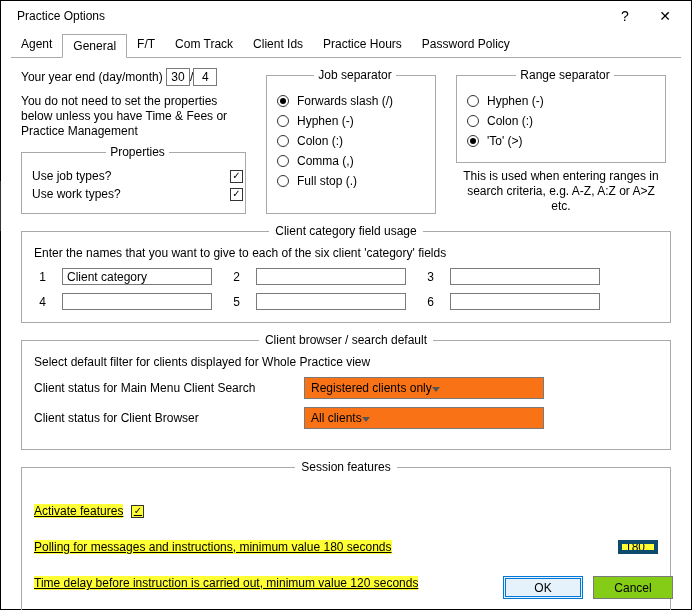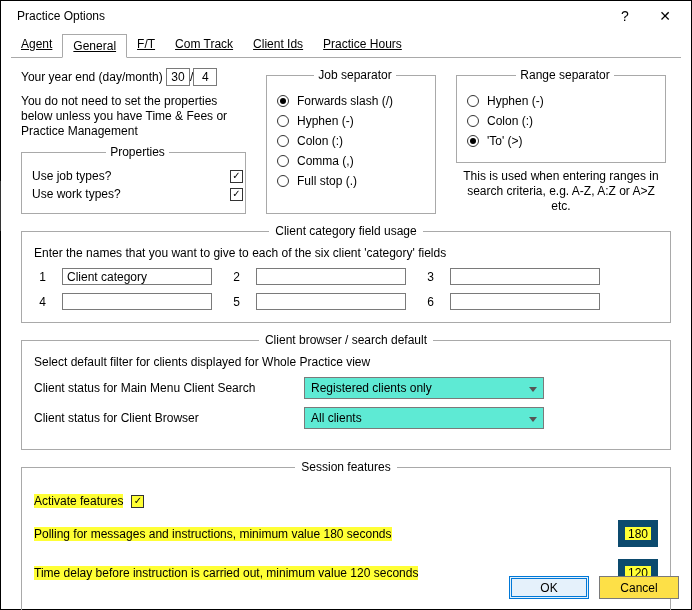--- a/index.html
+++ b/index.html
@@ -3,21 +3,21 @@
 <meta charset="utf-8">
 <style>
   * { box-sizing: border-box; margin: 0; padding: 0; font-family: "Segoe UI", Tahoma, sans-serif; }
   body { background: #fff; font-size: 12px; color: #000; }
   .window { width: 692px; height: 610px; border: 1px solid #000; background: #fff; position: relative; }
   .left-stub { position:absolute; left:-5px; top:180px; width:5px; height:50px; background:#333; }
   .titlebar { height: 30px; display: flex; align-items: center; padding: 0 6px 0 16px; }
   .titlebar .title { flex: 1; font-size: 12px; }
   .titlebar .btn { width: 40px; height: 28px; display:flex; align-items:center; justify-content:center; font-size:14px; }
   .tab-strip { display:flex; border-bottom:1px solid #a9a9a9; margin: 2px 10px 0 10px; }
-  .tab { padding: 4px 10px; font-size: 12px; cursor:pointer;text-decoration:underline; }
+  .tab { padding: 4px 10px; font-size: 12px; cursor:pointer; }
   .tab.active { border:1px solid #a9a9a9; border-bottom:1px solid #fff; position:relative; top:1px; background:#fff; }
   .content { padding: 10px 20px; position:relative; }
   .row { display:flex; gap:20px; }
   .year-line { display:flex; align-items:center; margin-bottom:8px; }
   .year-line input { width: 24px; height:18px; border:1px solid #7a7a7a; font-size:12px; text-align:center; }
   .note { font-size:12px; line-height:1.25; margin-bottom:6px; max-width:215px; }
   fieldset.group { border:1px solid #a9a9a9; padding:6px 2px 8px 10px; position:relative; }
   fieldset.group > legend { font-size:12px; padding:0 4px; text-align:center; }
   .prop-row { display:flex; justify-content:space-between; align-items:center; margin:4px 0; }
   .checkbox { width:13px; height:13px; border:1px solid #333; display:inline-flex; align-items:center; justify-content:center; font-size:10px; line-height:1; background:#fff; }
@@ -32,27 +32,27 @@
 
   fieldset.wide { border:1px solid #a9a9a9; padding:8px 12px 12px 12px; margin-top:10px; position:relative; }
   fieldset.wide > legend { font-size:12px; padding:0 6px; margin-left:auto; margin-right:auto; }
   .cat-info { font-size:12px; margin-bottom:8px; }
   .cat-grid { display:grid; grid-template-columns: 12px 150px 12px 150px 12px 150px; column-gap:16px; row-gap:8px; align-items:center; }
   .cat-grid input { height:17px; border:1px solid #7a7a7a; padding:0 4px; font-size:12px; width:100%; }
   .cat-grid .n { text-align:right; }
 
   .filter-row { display:flex; align-items:center; margin:8px 0; gap:10px; }
   .filter-row .lab { width:260px; }
-  .select { width:240px; height:22px; border:1px solid #7a7a7a; background:#5eead4; display:flex; align-items:center; padding:0 6px; justify-content:space-between; }
-
-  .sess-row { display:flex; align-items:center; margin:12px 0; gap:8px; }
+  .select { width:240px; height:22px; border:1px solid #7a7a7a; background:#f97316; display:flex; align-items:center; padding:0 6px; }
+
+  .sess-row { display:flex; align-items:center; margin:22px 0; gap:8px;text-decoration:underline; }
   .hl { background:#ffff35; }
-  .numbox { width:40px; height:27px; border:7px solid #0c4a6e; text-align:left; padding:0 3px; font-size:12px; }
-  .btnbar { position:absolute; bottom:10px; right:12px; display:flex; gap:10px;justify-content:flex-end; }
-  .winbtn { width:80px; height:23px; border:1px solid #7a7a7a; background:#fde047; font-size:12px; display:flex; align-items:center; justify-content:center; }
+  .numbox { width:40px; height:14px; border:4px solid #0c4a6e; text-align:left; padding:0 3px; font-size:12px; }
+  .btnbar { position:absolute; bottom:10px; right:18px; display:flex; gap:10px;justify-content:flex-end; }
+  .winbtn { width:80px; height:23px; border:1px solid #7a7a7a; background:#84cc16; font-size:12px; display:flex; align-items:center; justify-content:center; }
   .winbtn.primary { border:1px solid #0078d7; outline:1px solid #0078d7; outline-offset:-3px; background:#e5f1fb; }
   .chev::after { content:""; display:inline-block; border-left:4px solid transparent; border-right:4px solid transparent; border-top:5px solid #555; }
 </style>
 </head>
 <body>
 
 <div class="window">
   <div class="left-stub"></div>
   <div class="titlebar">
     <div class="title">Practice Options</div>
@@ -60,20 +60,21 @@
     <div class="btn">✕</div>
   </div>
 
   <div class="tab-strip">
     <div class="tab">Agent</div>
     <div class="tab active">General</div>
     <div class="tab">F/T</div>
     <div class="tab">Com Track</div>
     <div class="tab">Client Ids</div>
     <div class="tab">Practice Hours</div>
+    <div class="tab">Password Policy</div>
   </div>
 
   <div class="content">
     <div class="row">
 
       <div class="col-left">
         <div class="year-line">
           <span>Your year end (day/month)</span>&nbsp;
           <input value="30" style="">
           <span>/</span>

